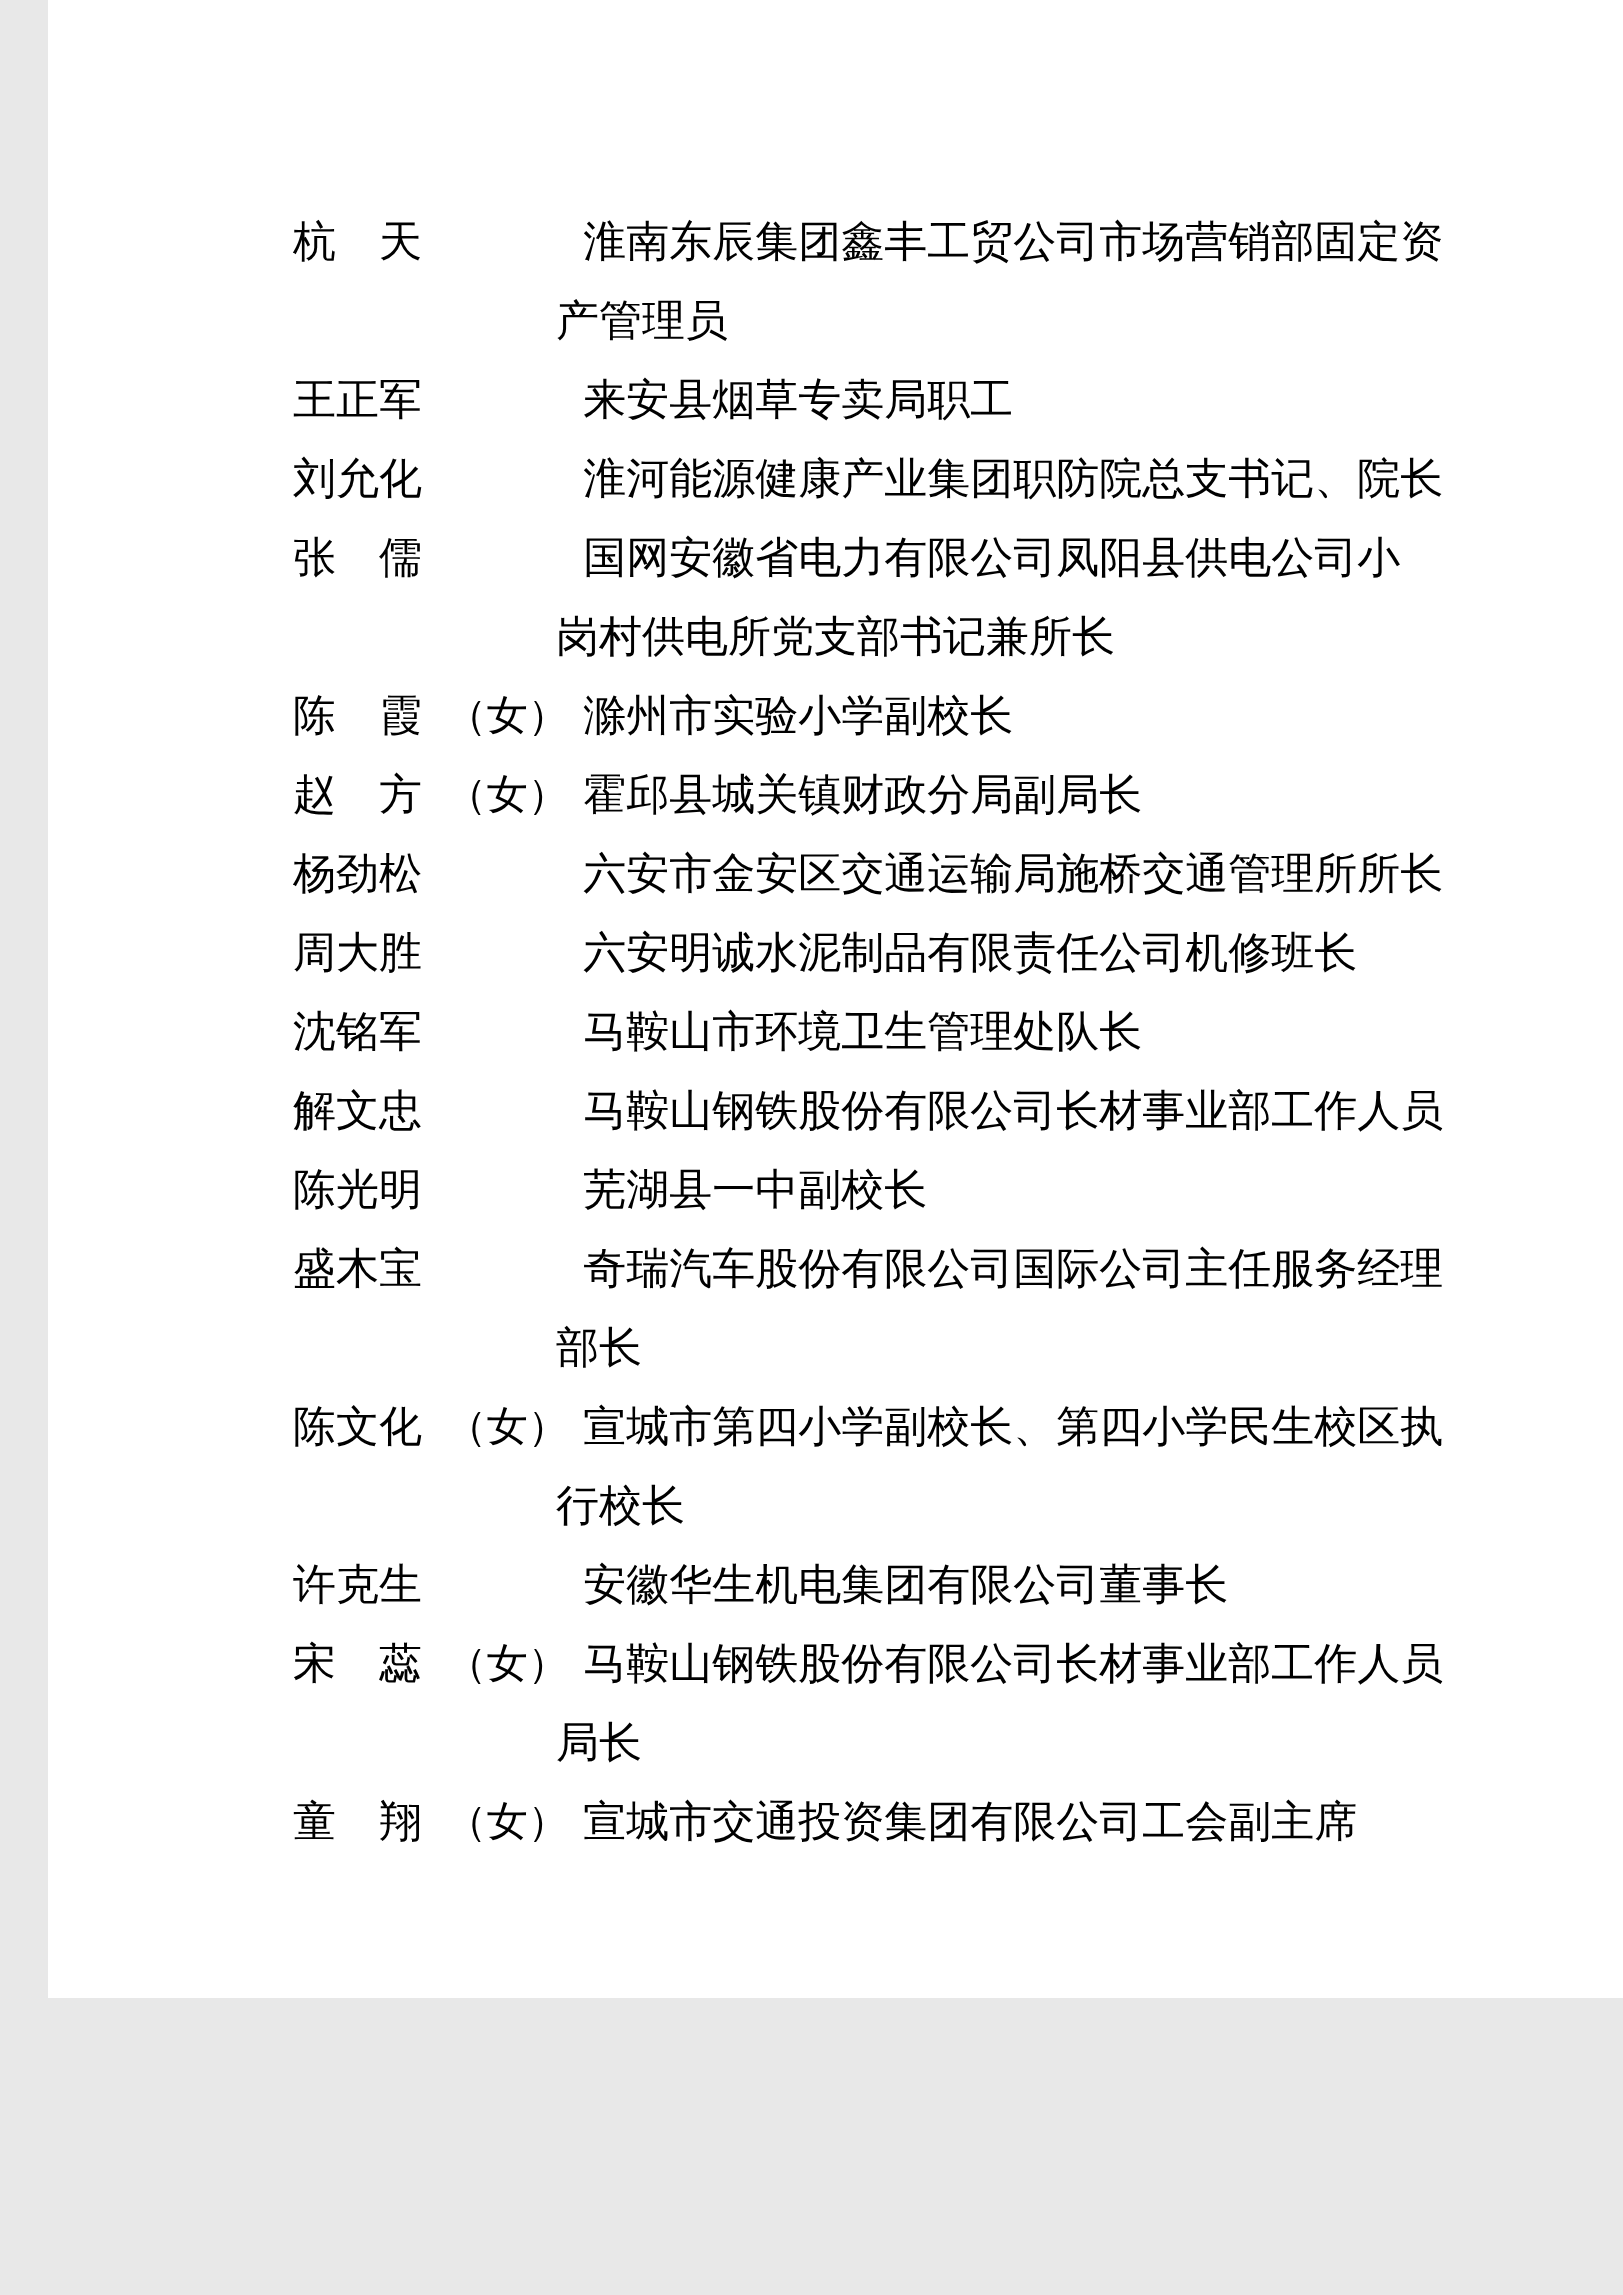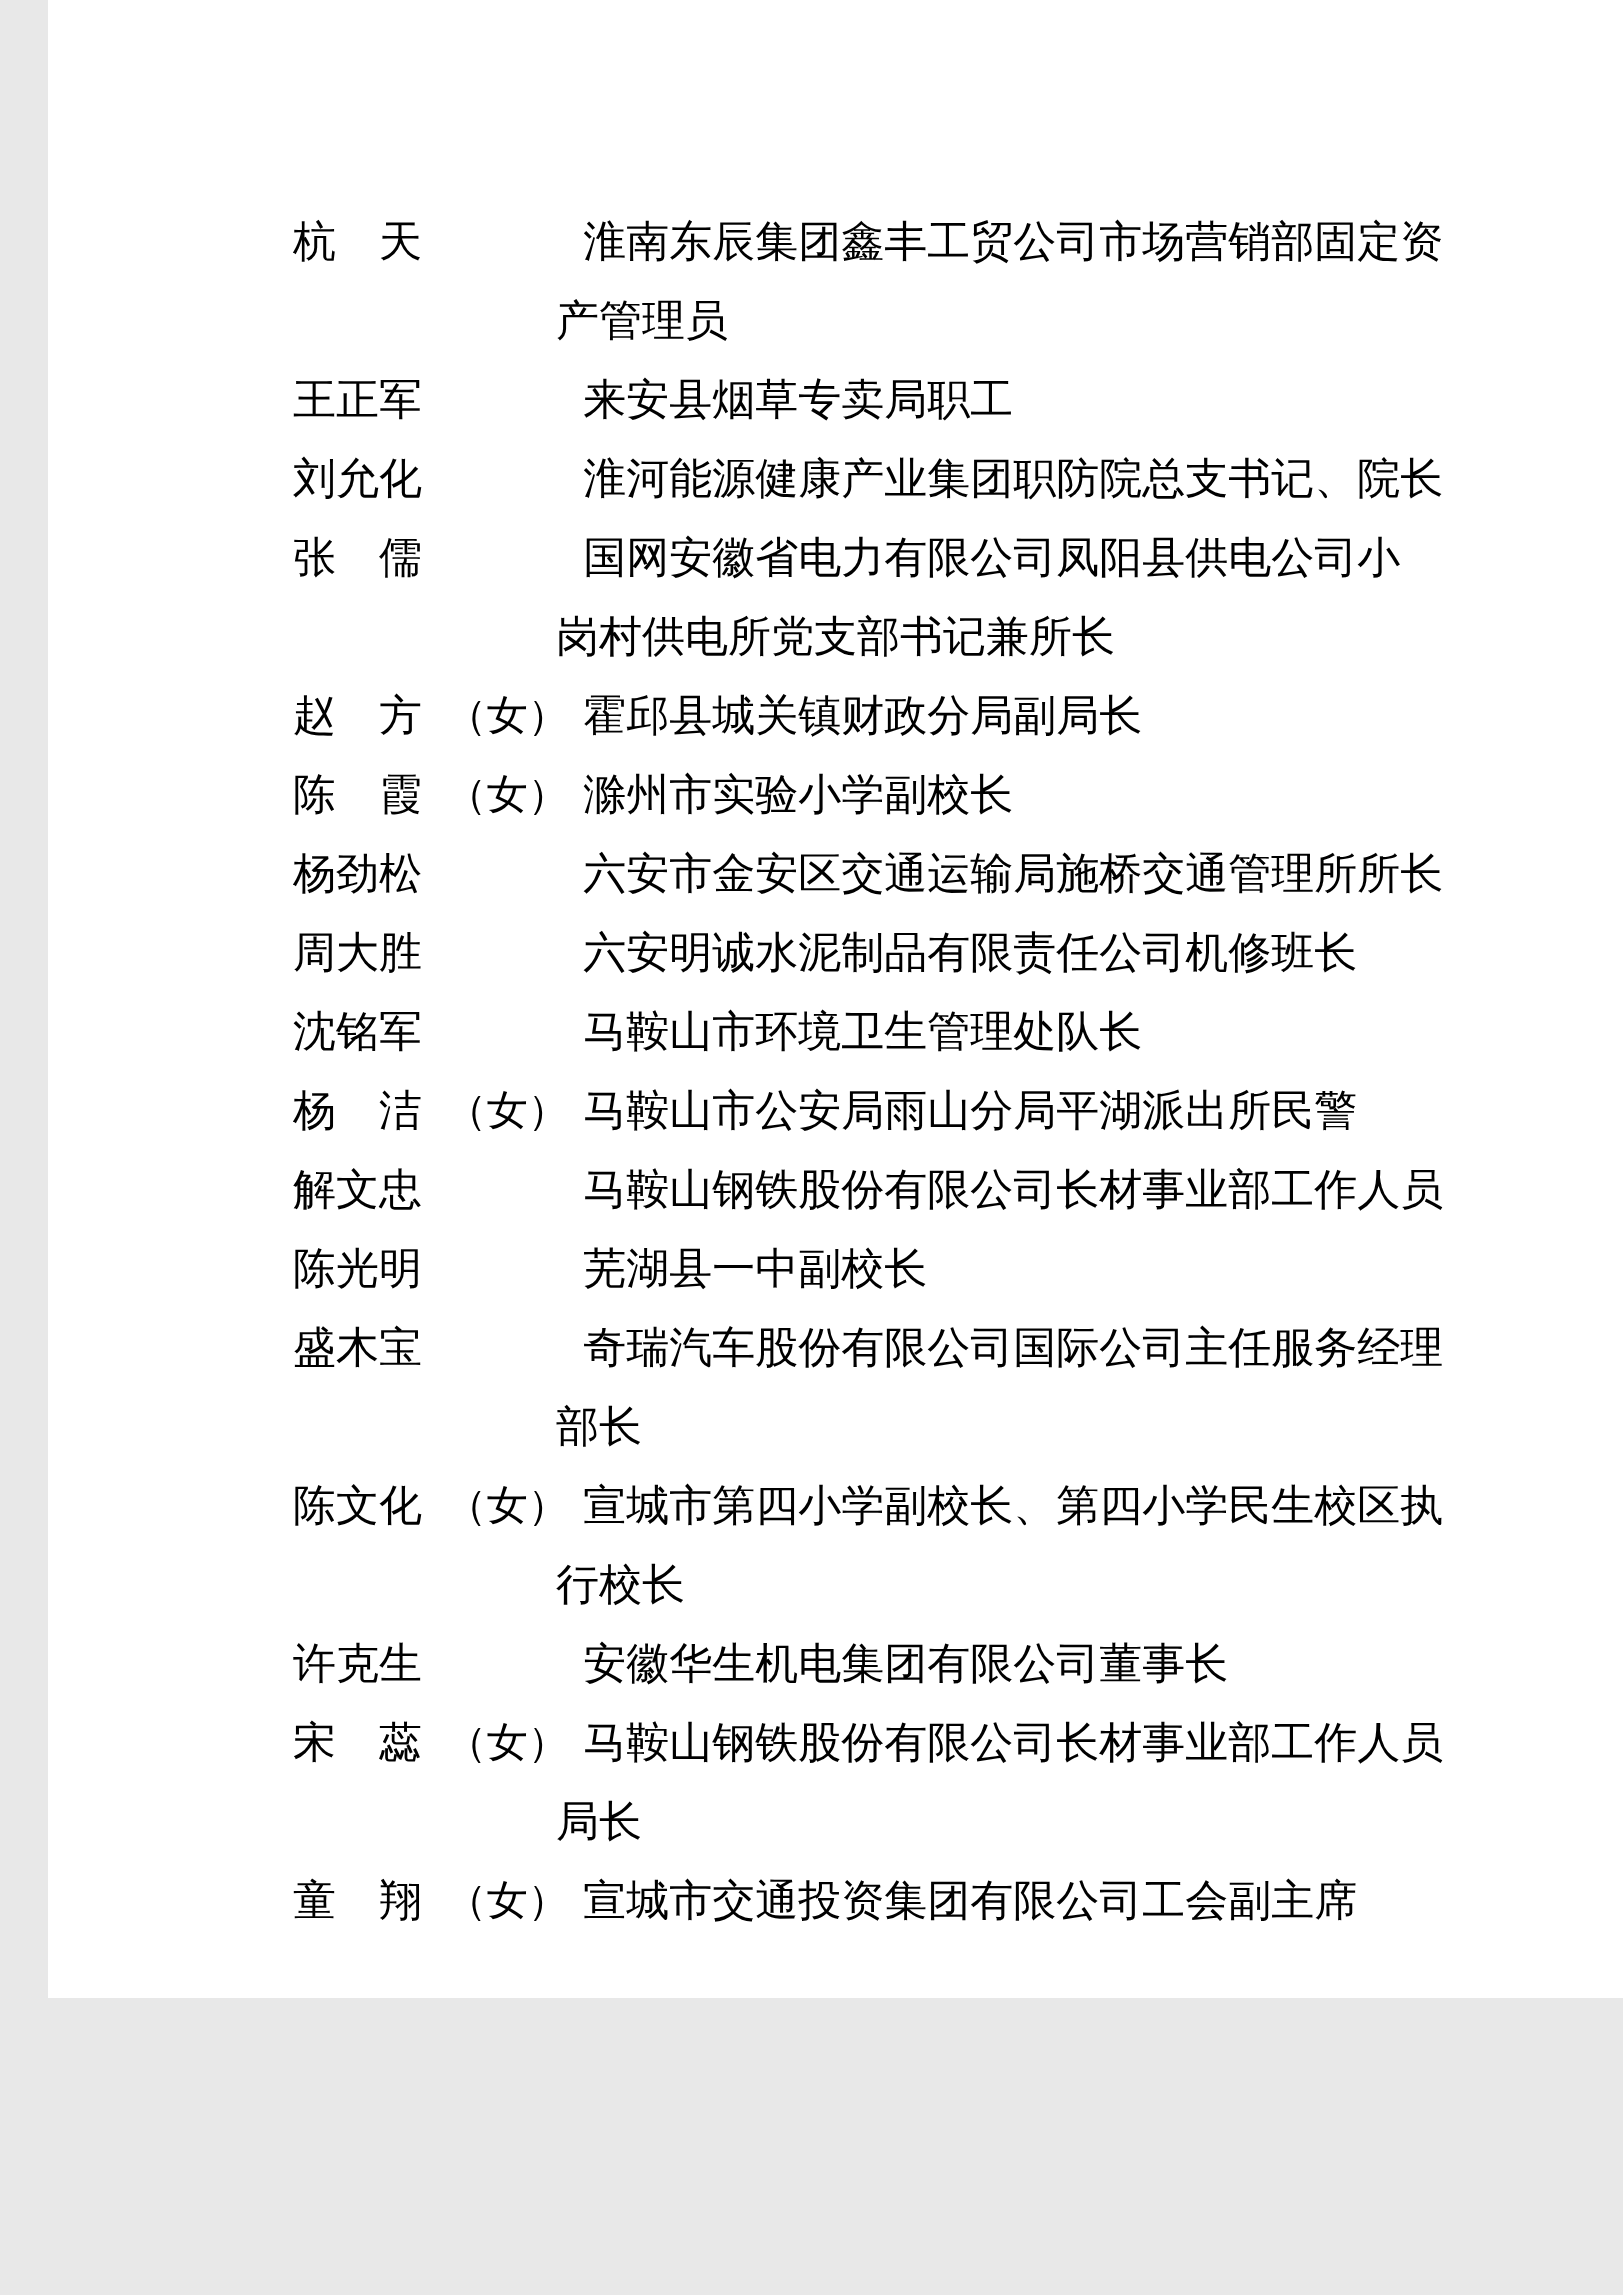--- a/index.html
+++ b/index.html
@@ -97,36 +97,36 @@
         <span class="gender"></span>
         <span class="desc">国网安徽省电力有限公司凤阳县供电公司小</span>
       </div>
       <div class="line cont">
         <span class="desc">岗村供电所党支部书记兼所长</span>
       </div>
     </div>
 
     <div class="entry">
       <div class="line">
+        <span class="name">陈　霞</span>
+        <span class="gender">（女）</span>
+        <span class="desc">滁州市实验小学副校长</span>
+      </div>
+    </div>
+
+    <div class="entry">
+      <div class="line">
         <span class="name">赵　方</span>
         <span class="gender">（女）</span>
         <span class="desc">霍邱县城关镇财政分局副局长</span>
       </div>
     </div>
 
     <div class="entry">
       <div class="line">
-        <span class="name">陈　霞</span>
-        <span class="gender">（女）</span>
-        <span class="desc">滁州市实验小学副校长</span>
-      </div>
-    </div>
-
-    <div class="entry">
-      <div class="line">
         <span class="name">杨劲松</span>
         <span class="gender"></span>
         <span class="desc">六安市金安区交通运输局施桥交通管理所所长</span>
       </div>
     </div>
 
     <div class="entry">
       <div class="line">
         <span class="name">周大胜</span>
         <span class="gender"></span>
@@ -135,27 +135,20 @@
     </div>
 
     <div class="entry">
       <div class="line">
         <span class="name">沈铭军</span>
         <span class="gender"></span>
         <span class="desc">马鞍山市环境卫生管理处队长</span>
       </div>
     </div>
 
-    <div class="entry">
-      <div class="line">
-        <span class="name">杨　洁</span>
-        <span class="gender">（女）</span>
-        <span class="desc">马鞍山市公安局雨山分局平湖派出所民警</span>
-      </div>
-    </div>
 
     <div class="entry">
       <div class="line">
         <span class="name">解文忠</span>
         <span class="gender"></span>
         <span class="desc">马鞍山钢铁股份有限公司长材事业部工作人员</span>
       </div>
     </div>
 
     <div class="entry">

